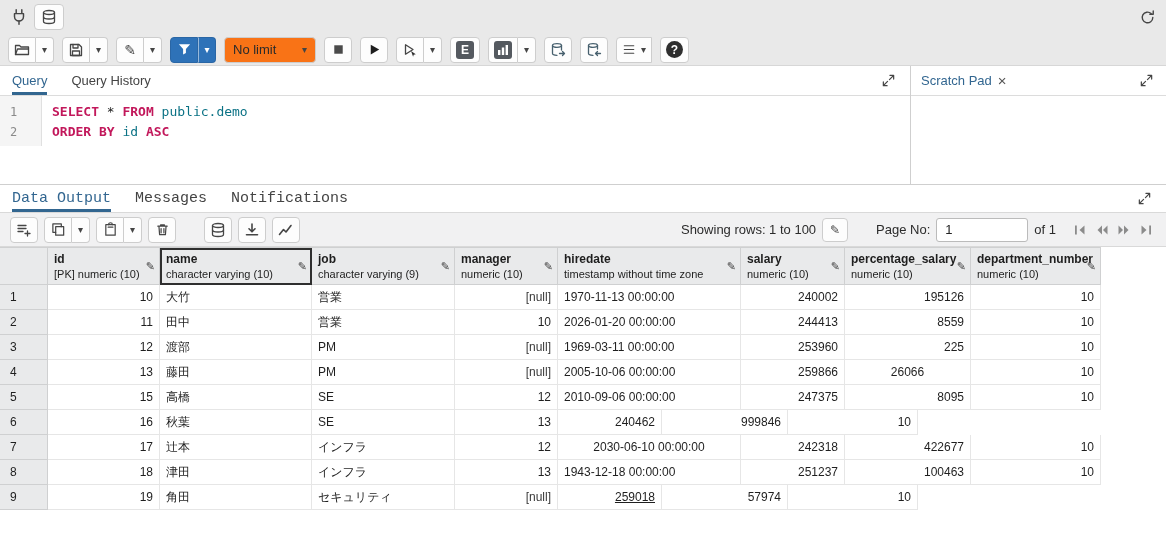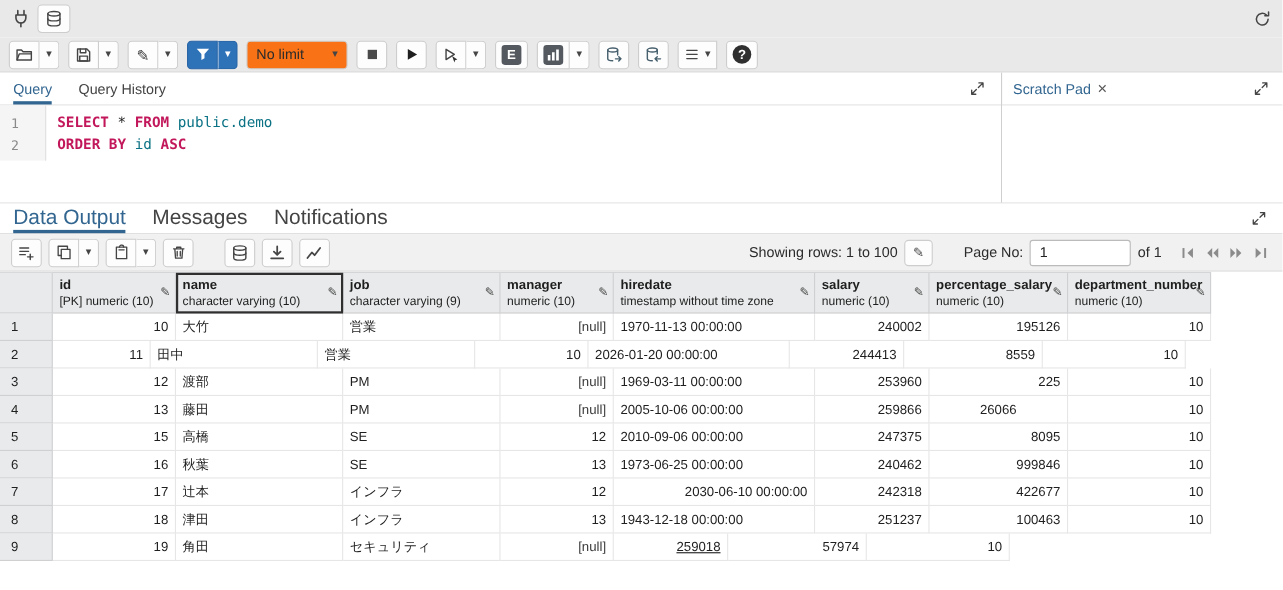--- a/index.html
+++ b/index.html
@@ -48,21 +48,21 @@
   .tk-id { color:var(--ident); }
   .tk-pl { color:#222; }
   .middle-right { width:256px; border-left:1px solid #cfcfcf; display:flex; flex-direction:column; }
   .sp-head { height:30px; display:flex; align-items:center; padding:0 10px; border-bottom:1px solid #dcdcdc; gap:6px; }
   .sp-title { color:var(--accent); font-size:13px; }
   .sp-close { color:#555; font-size:15px; cursor:pointer; line-height:1; }
   .sp-body { flex:1; background:#fff; }
 
   
   .out-tabs { height:28px; display:flex; align-items:stretch; border-bottom:1px solid #d9d9d9; background:#fff; padding:0 12px; gap:24px; flex:0 0 auto; }
-  .out-tab { font-size:19px; color:#444; display:flex; align-items:center; border-bottom:3px solid transparent; padding-top:3px; cursor:pointer; }
+  .out-tab { font-size:15px; color:#444; display:flex; align-items:center; border-bottom:3px solid transparent; padding-top:3px; cursor:pointer;font-family:Liberation Mono, monospace; }
   .out-tab.active { color:var(--accent); border-bottom-color:var(--accent); }
 
   
   .res-toolbar { height:34px; background:#f1f1f2; border-bottom:1px solid #d9d9d9; display:flex; align-items:center; padding:0 10px; gap:6px; font-size:13px; color:#2b2b2b; flex:0 0 auto; }
   .gap16 { width:16px; }
   .page-input { width:92px; height:24px; border:1px solid #bbb; border-radius:3px; background:#fff; padding:0 8px; font-size:13px; font-family:"Liberation Sans", sans-serif; color:#222; }
   .pager-btns { display:inline-flex; gap:2px; margin-left:8px; }
   .pager-ic { fill:#8b8b8b; stroke:none; }
   .tb-btn.sm { min-width:26px; height:24px; }
 
@@ -414,21 +414,21 @@
           <div class="td" style="width: 152px; text-align: left;">大竹</div>
           <div class="td" style="width: 143px; text-align: left;">営業</div>
           <div class="td null" style="width: 103px; text-align: right;">[null]</div>
           <div class="td" style="width: 183px; text-align: left;">1970-11-13 00:00:00</div>
           <div class="td" style="width: 104px; text-align: right;">240002</div>
           <div class="td" style="width: 126px; text-align: right;">195126</div>
           <div class="td" style="width: 130px; text-align: right;">10</div>
         </div>
         <div class="tr">
           <div class="rn">2</div>
-          <div class="td" style="width: 89px; text-align: right;">11</div>
+          <div class="td" style="width: 112px; text-align: right;">11</div>
           <div class="td" style="width: 152px; text-align: left;">田中</div>
           <div class="td" style="width: 143px; text-align: left;">営業</div>
           <div class="td" style="width: 103px; text-align: right;">10</div>
           <div class="td" style="width: 183px; text-align: left;">2026-01-20 00:00:00</div>
           <div class="td" style="width: 104px; text-align: right;">244413</div>
           <div class="td" style="width: 126px; text-align: right;">8559</div>
           <div class="td" style="width: 130px; text-align: right;">10</div>
         </div>
         <div class="tr">
           <div class="rn">3</div>
@@ -462,32 +462,31 @@
           <div class="td" style="width: 104px; text-align: right;">247375</div>
           <div class="td" style="width: 126px; text-align: right;">8095</div>
           <div class="td" style="width: 130px; text-align: right;">10</div>
         </div>
         <div class="tr">
           <div class="rn">6</div>
           <div class="td" style="width: 112px; text-align: right;">16</div>
           <div class="td" style="width: 152px; text-align: left;">秋葉</div>
           <div class="td" style="width: 143px; text-align: left;">SE</div>
           <div class="td" style="width: 103px; text-align: right;">13</div>
-          <div class="td" style="width: 183px; text-align: left;">1973-06-25 00:00:00</div>
           <div class="td" style="width: 104px; text-align: right;">240462</div>
           <div class="td" style="width: 126px; text-align: right;">999846</div>
           <div class="td" style="width: 130px; text-align: right;">10</div>
         </div>
         <div class="tr">
           <div class="rn">7</div>
           <div class="td" style="width: 112px; text-align: right;">17</div>
           <div class="td" style="width: 152px; text-align: left;">辻本</div>
           <div class="td" style="width: 143px; text-align: left;">インフラ</div>
           <div class="td" style="width: 103px; text-align: right;">12</div>
-          <div class="td" style="width: 183px; text-align: right;">2030-06-10 00:00:00</div>
+          <div class="td" style="width: 183px; text-align: center;">2030-06-10 00:00:00</div>
           <div class="td" style="width: 104px; text-align: right;">242318</div>
           <div class="td" style="width: 126px; text-align: right;">422677</div>
           <div class="td" style="width: 130px; text-align: right;">10</div>
         </div>
         <div class="tr">
           <div class="rn">8</div>
           <div class="td" style="width: 112px; text-align: right;">18</div>
           <div class="td" style="width: 152px; text-align: left;">津田</div>
           <div class="td" style="width: 143px; text-align: left;">インフラ</div>
           <div class="td" style="width: 103px; text-align: right;">13</div>

